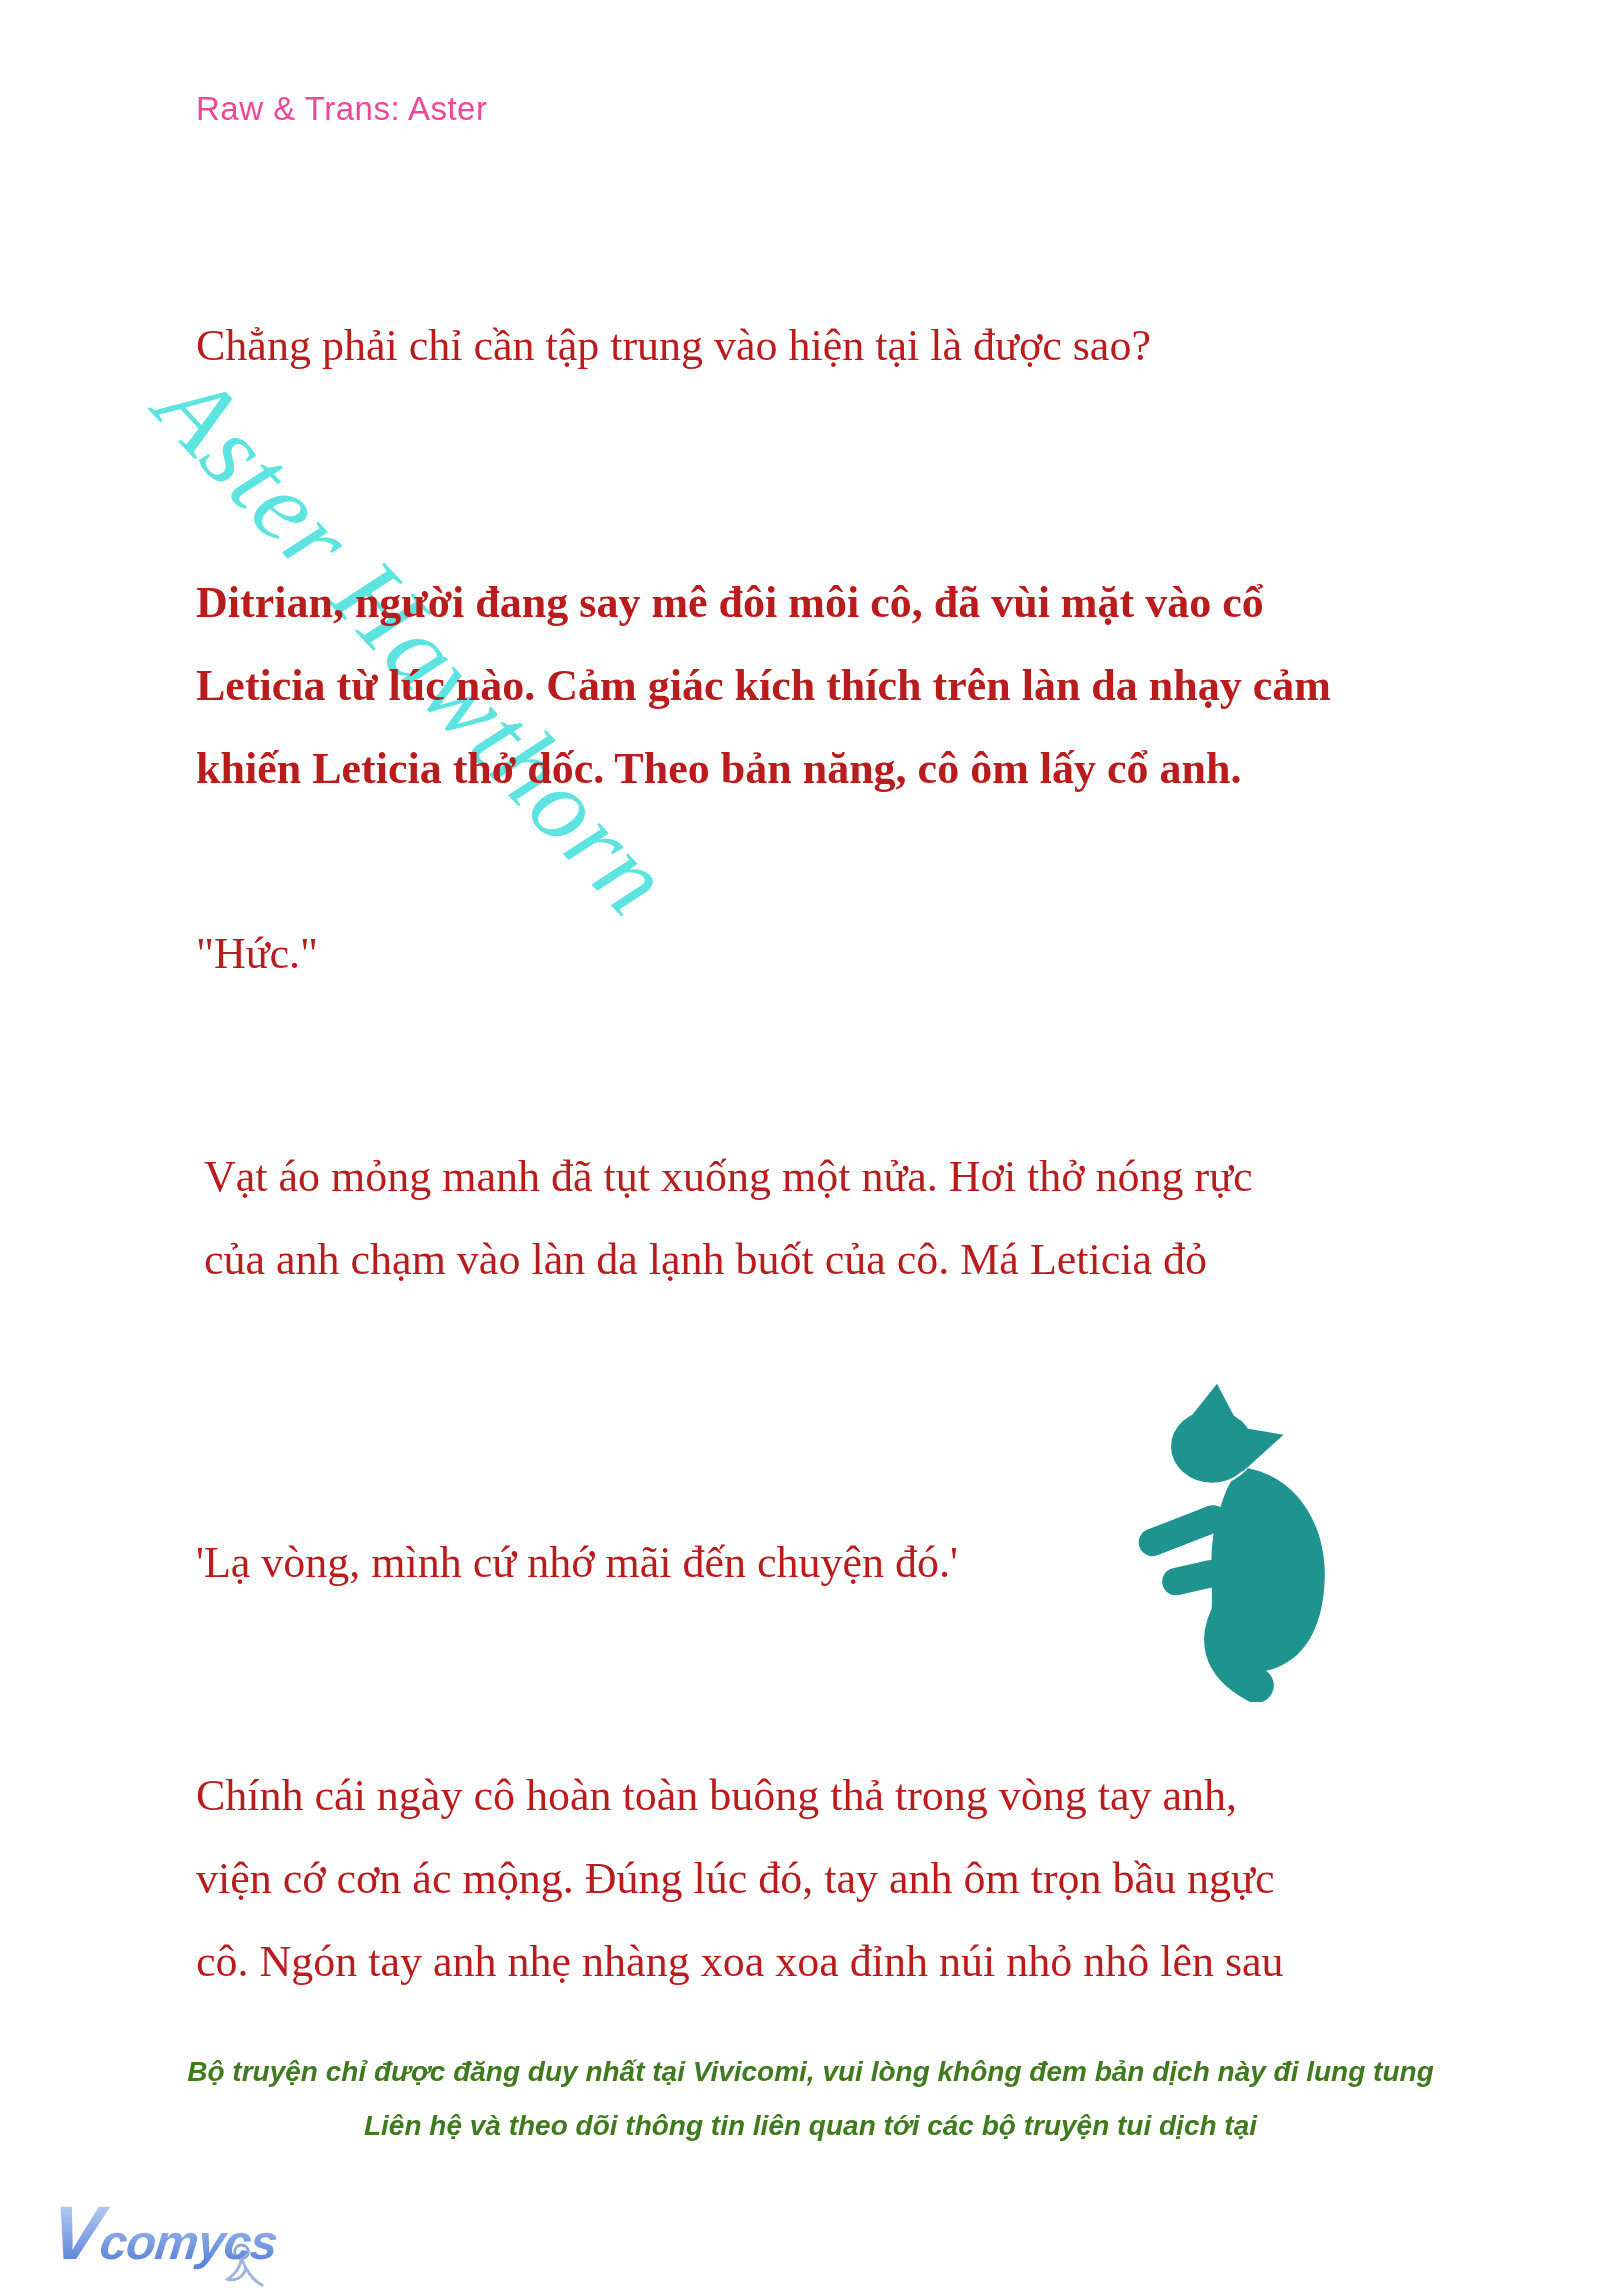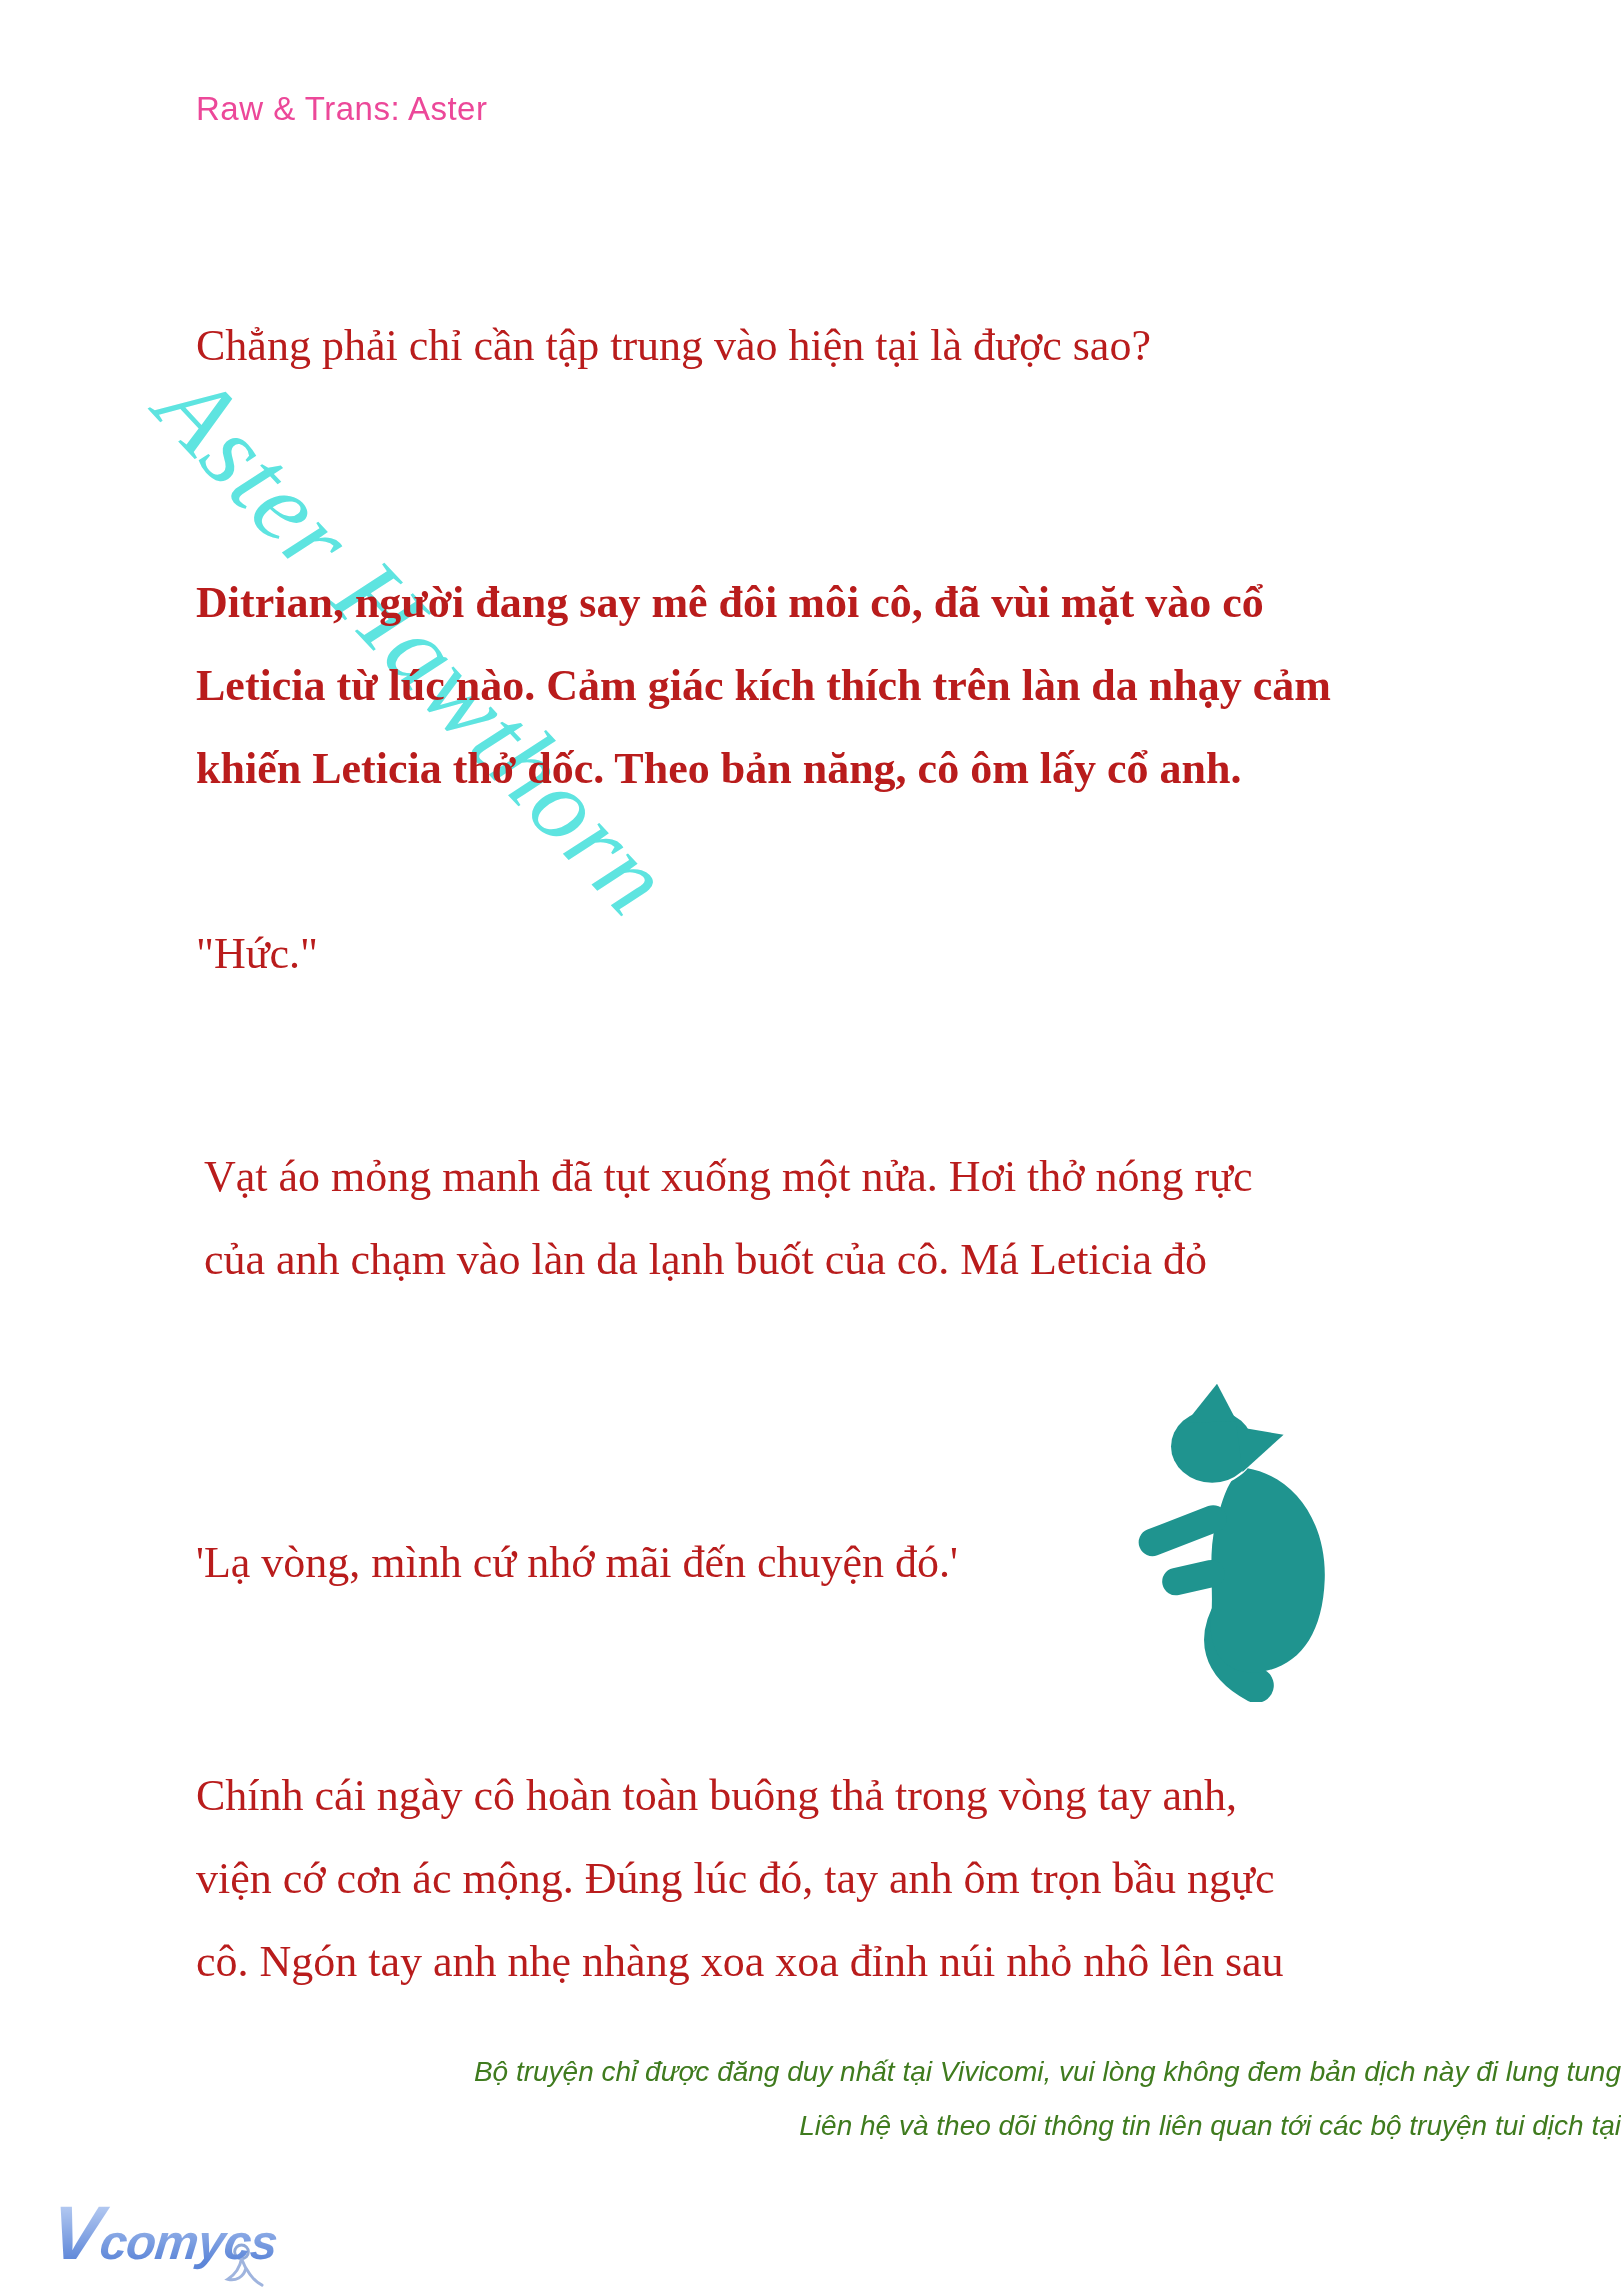--- a/index.html
+++ b/index.html
@@ -64,25 +64,25 @@
     top:1374px;
     width:245px;
     height:328px;
     z-index:3;
   }
   .footer{
     position:absolute;
     left:0;
     top:2045px;
     width:1621px;
-    text-align:right;
+    text-align:center;
     z-index:2;
     font-family:"Liberation Sans", sans-serif;
     font-style:italic;
-    font-weight:normal;
+    font-weight:bold;
     color:var(--footer-green,#3F7B1E);
   }
   .footer .fline{
     font-size:28px;
     line-height:54px;
     white-space:nowrap;
   }
   .logo{
     position:absolute;
     left:51px;

